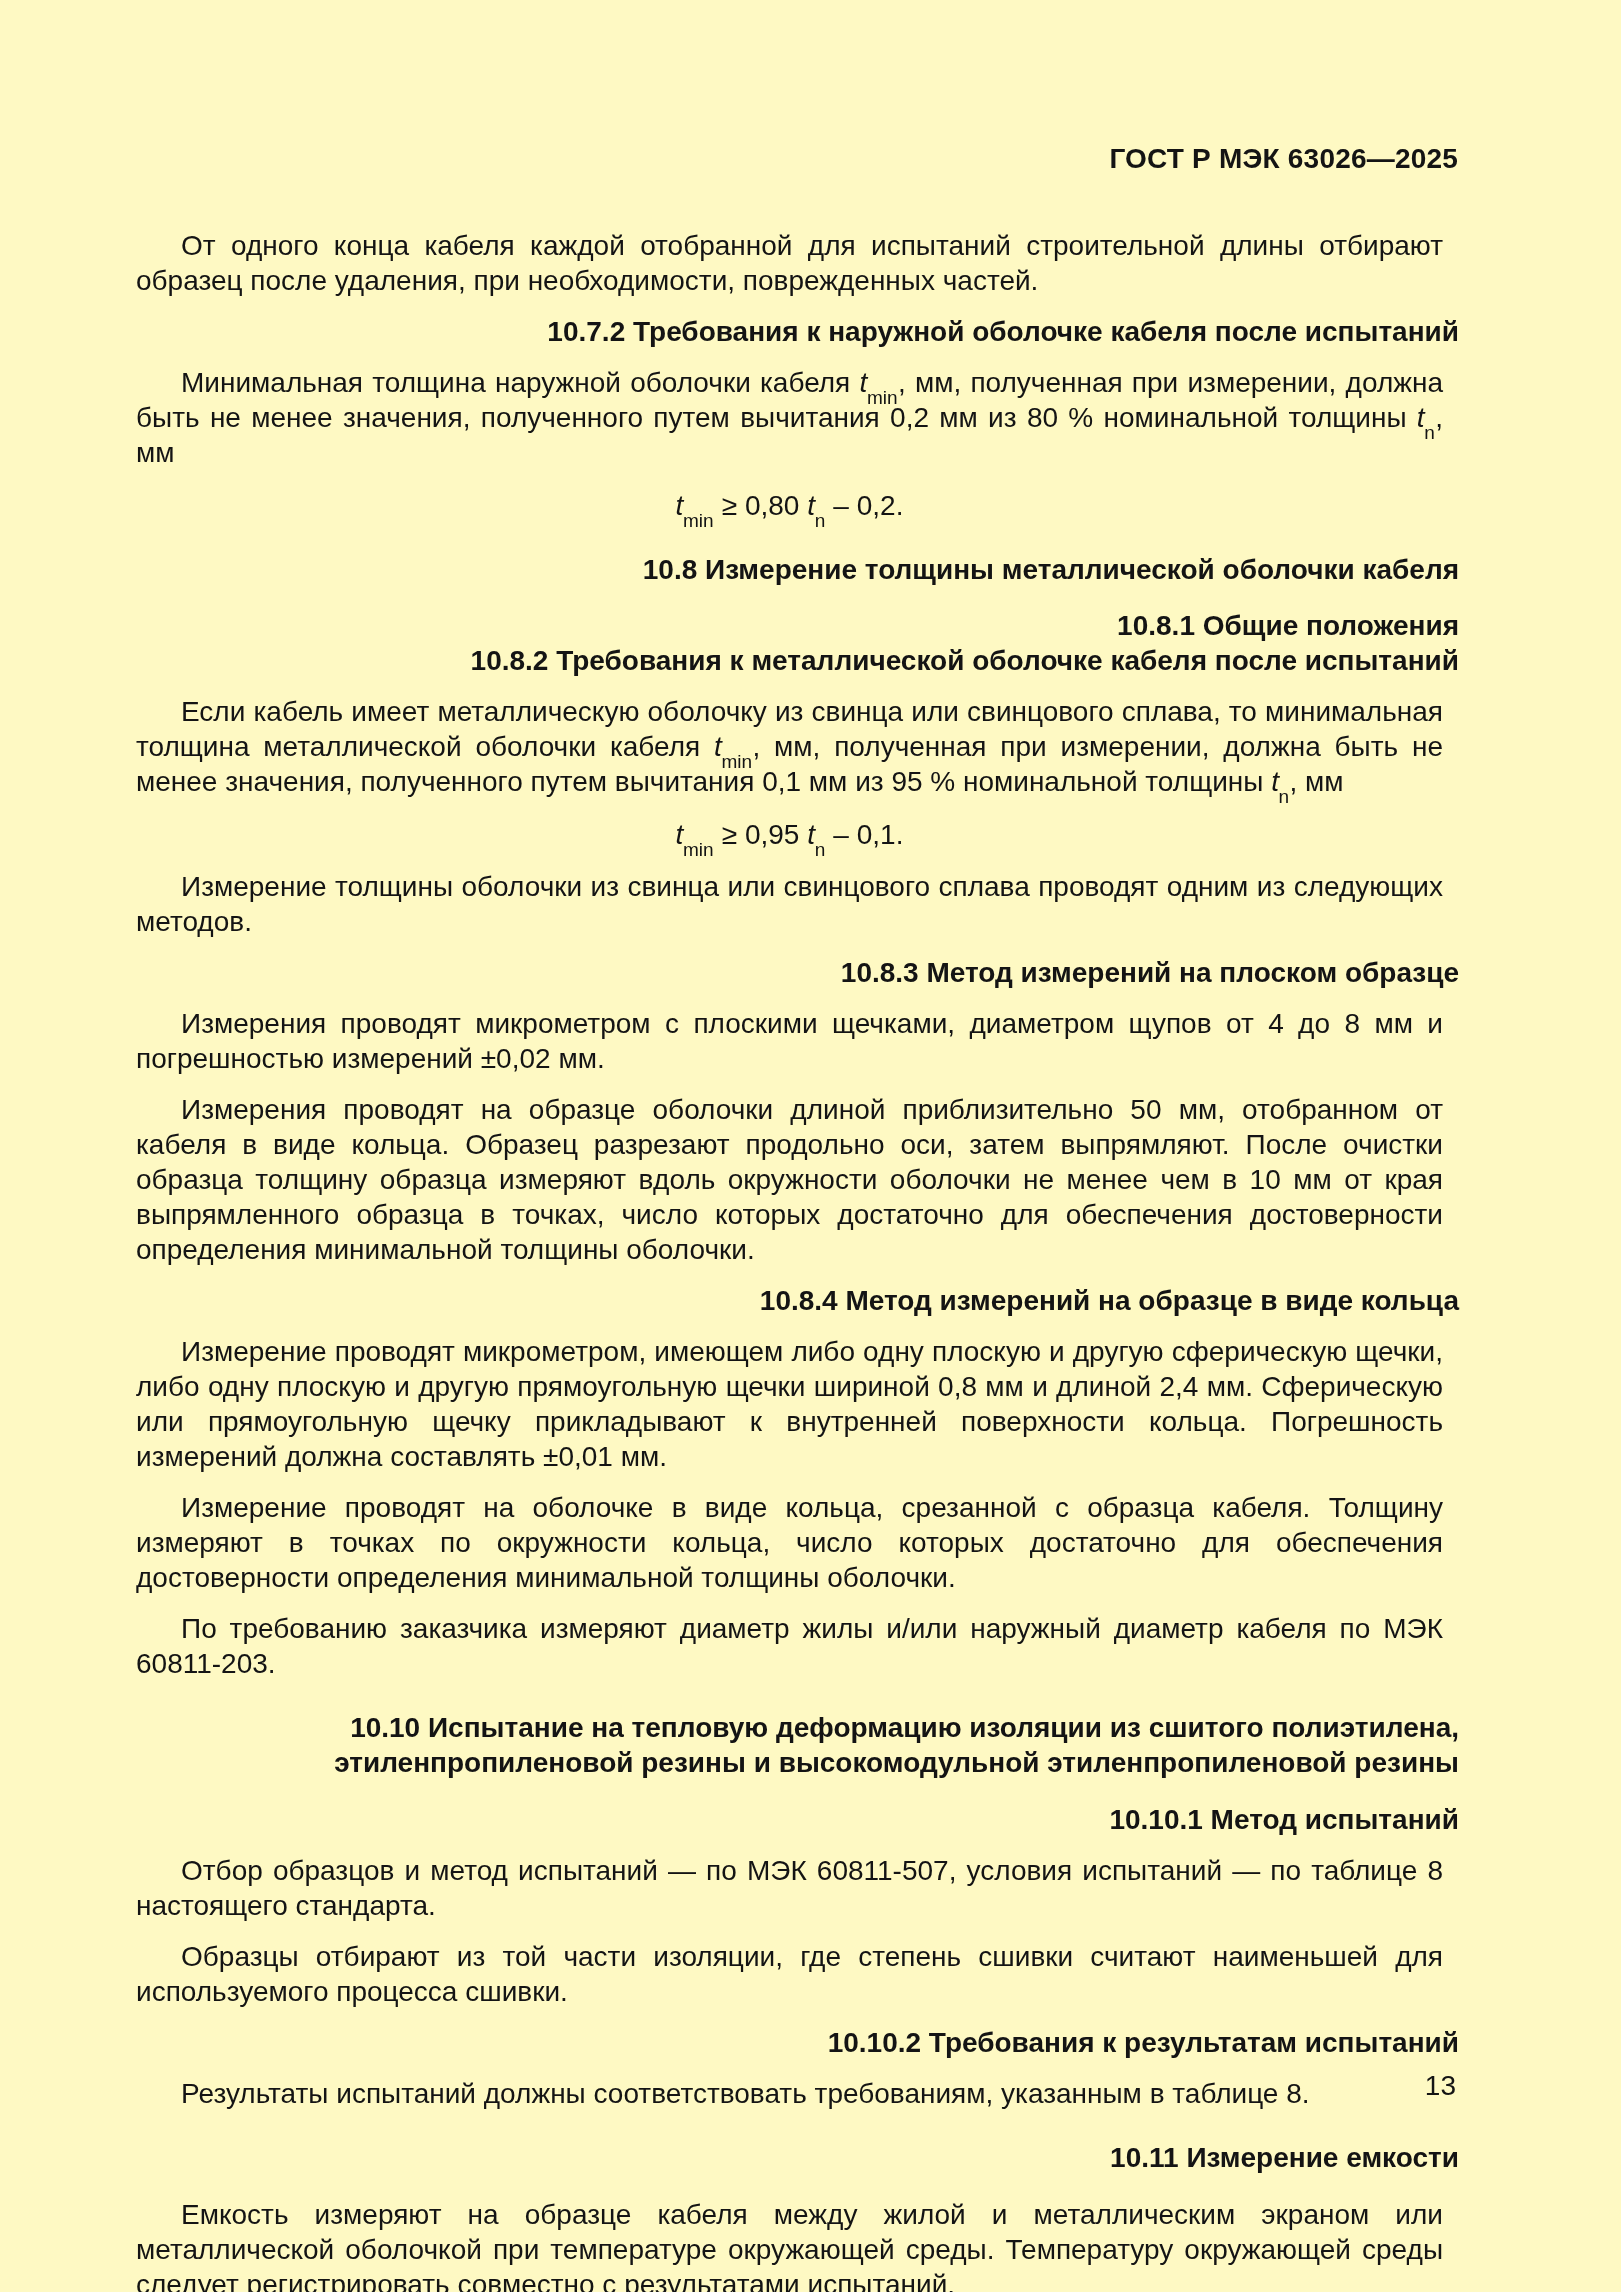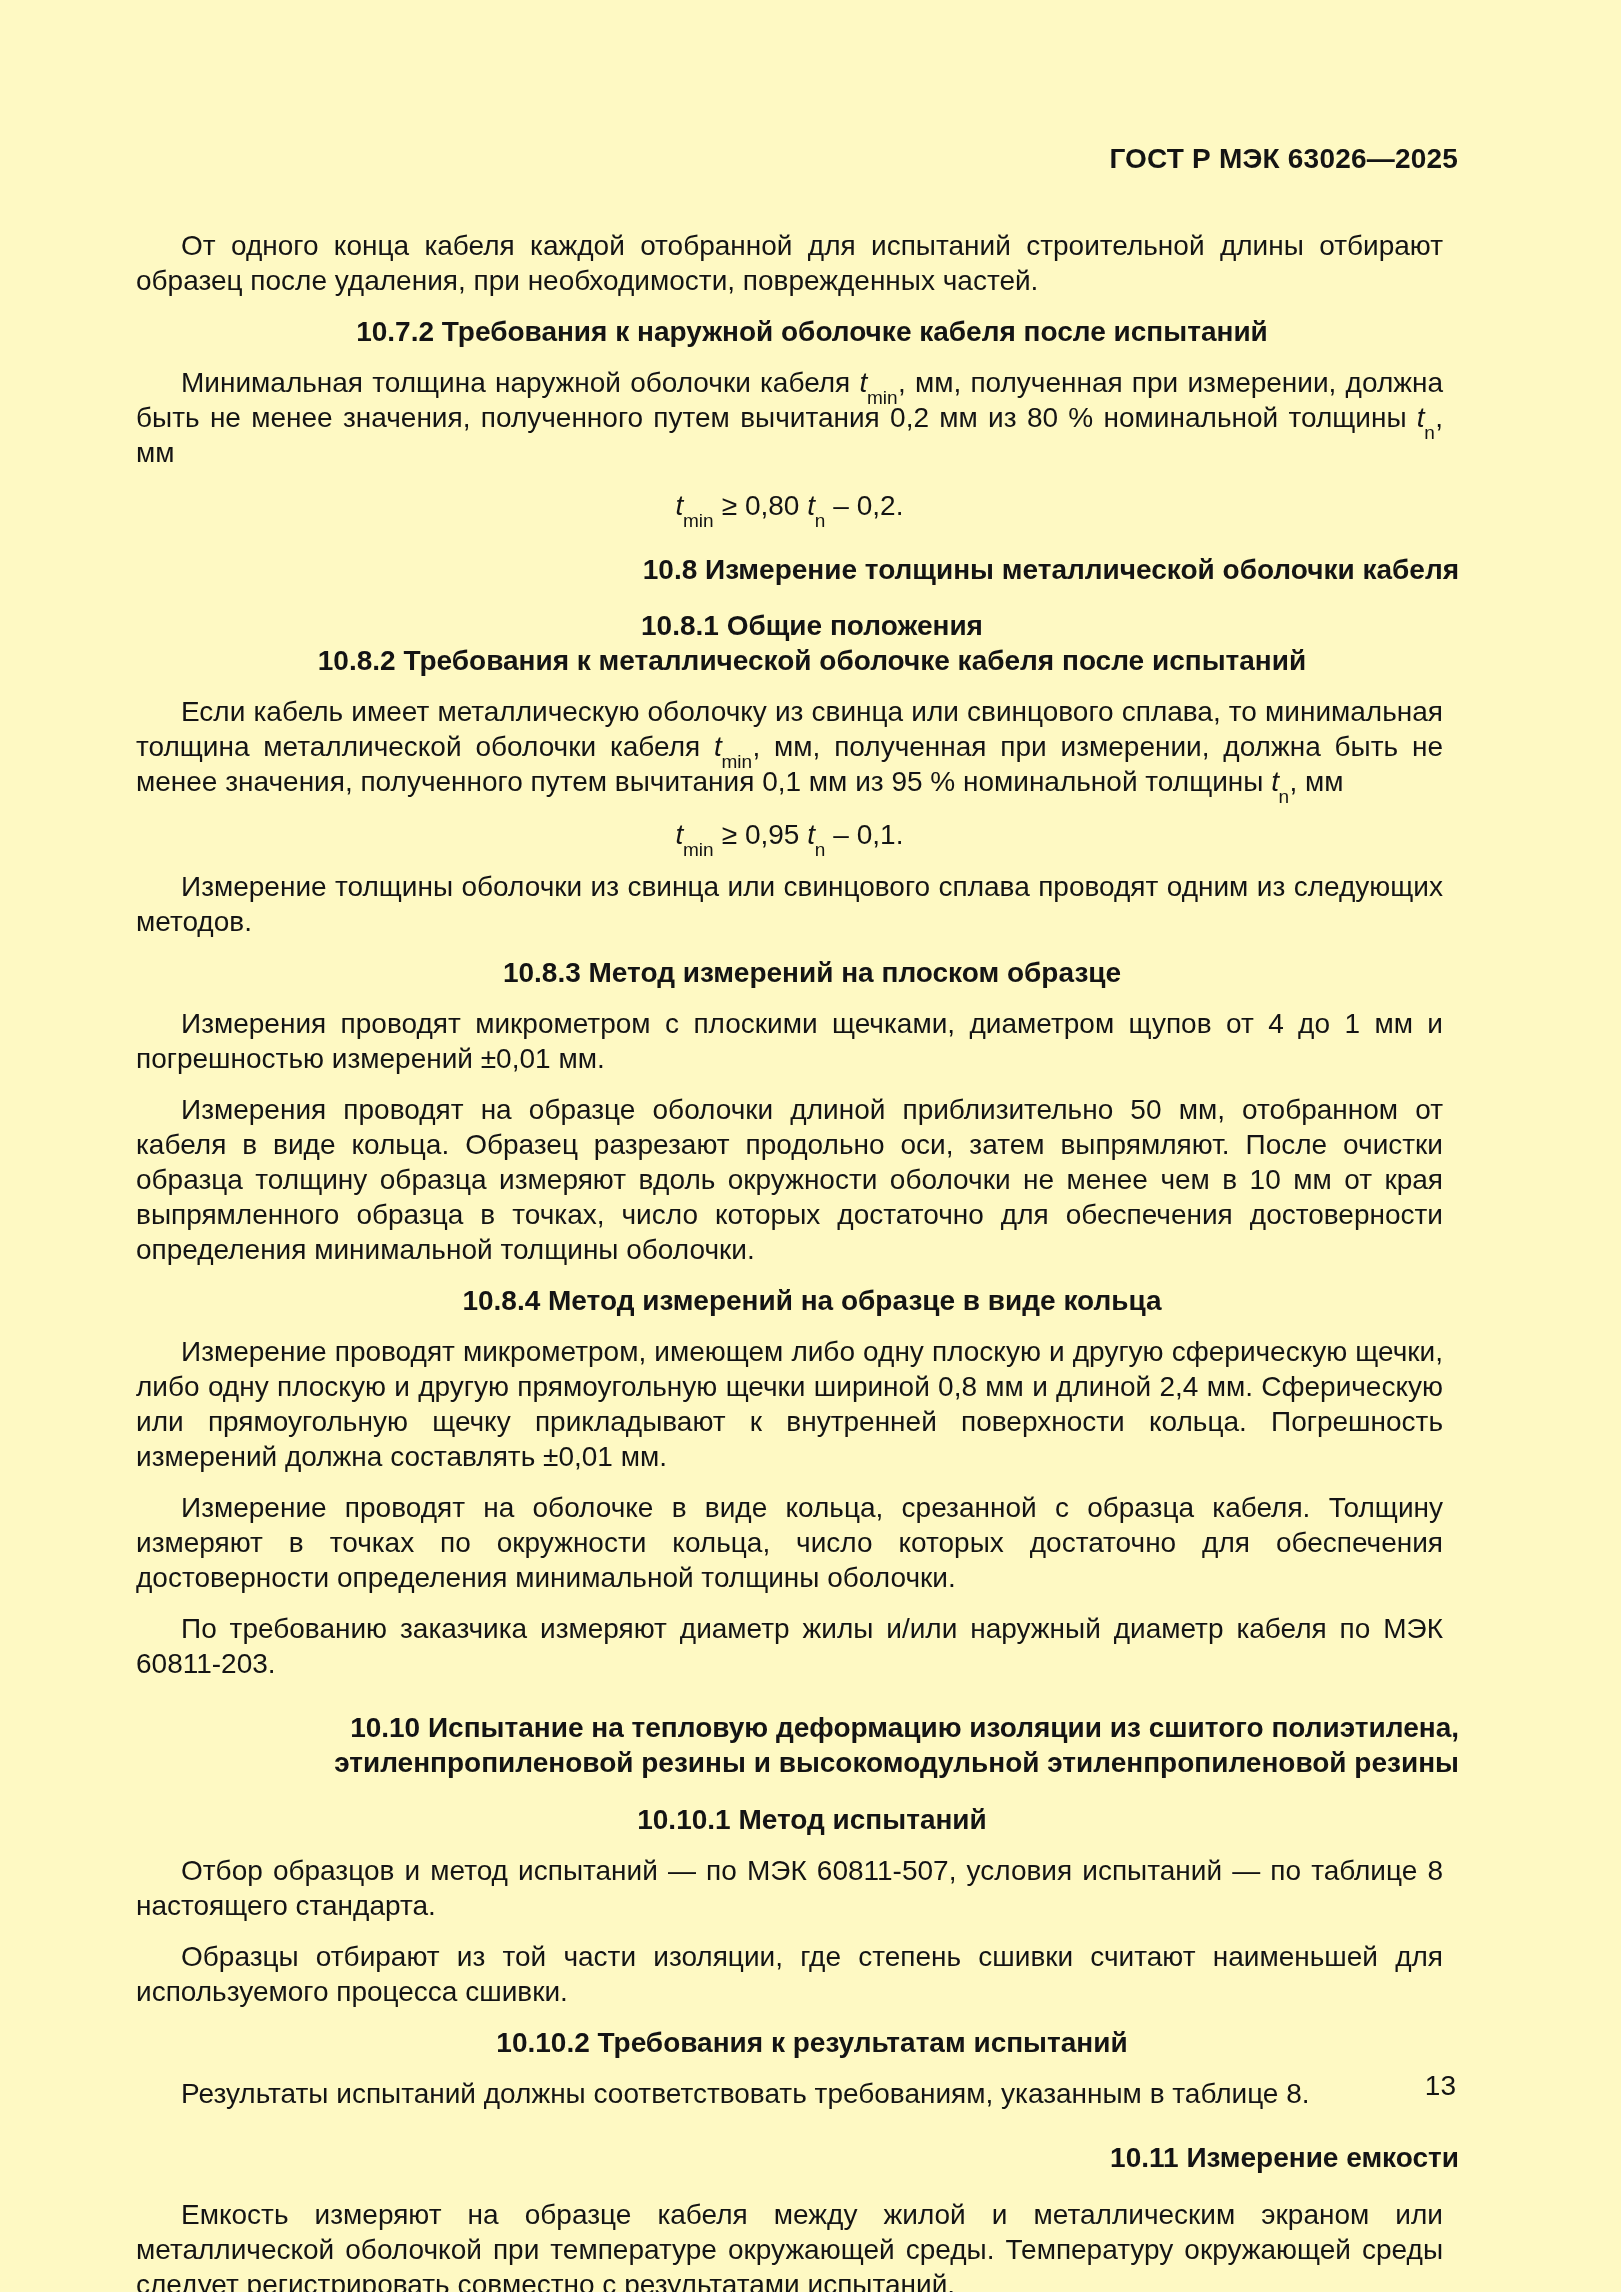--- a/index.html
+++ b/index.html
@@ -31,21 +31,21 @@
     text-align:justify;
   }
   .para{
     margin:16px;
     text-indent:45px;
   }
   .h-sub{
     margin:0;
     font-weight:700;
     text-indent:45px;
-    text-align:center;
+    text-align:right;
   }
   .h-sec{
     margin:29px 0 21.6px 45px;
     font-weight:700;
     text-indent:0;
     text-align:right;
   }
   .formula{
     margin:17.6px 0;
     text-indent:0;
@@ -77,21 +77,21 @@
       <p class="h-sub">10.7.2 Требования к наружной оболочке кабеля после испытаний</p>
       <p class="para">Минимальная толщина наружной оболочки кабеля <span class="var"><i>t</i><sub>min</sub></span>, мм, полученная при измерении, должна быть не менее значения, полученного путем вычитания 0,2 мм из 80 % номинальной толщины <span class="var"><i>t</i><sub>n</sub></span>, мм</p>
       <div class="formula"><span class="var"><i>t</i><sub>min</sub></span> ≥ 0,80 <span class="var"><i>t</i><sub>n</sub></span> – 0,2.</div>
       <p class="h-sec">10.8 Измерение толщины металлической оболочки кабеля</p>
       <p class="h-sub">10.8.1 Общие положения</p>
       <p class="h-sub">10.8.2 Требования к металлической оболочке кабеля после испытаний</p>
       <p class="para">Если кабель имеет металлическую оболочку из свинца или свинцового сплава, то минимальная толщина металлической оболочки кабеля <span class="var"><i>t</i><sub>min</sub></span>, мм, полученная при измерении, должна быть не менее значения, полученного путем вычитания 0,1 мм из 95 % номинальной толщины <span class="var"><i>t</i><sub>n</sub></span>, мм</p>
       <div class="formula"><span class="var"><i>t</i><sub>min</sub></span> ≥ 0,95 <span class="var"><i>t</i><sub>n</sub></span> – 0,1.</div>
       <p class="para">Измерение толщины оболочки из свинца или свинцового сплава проводят одним из следующих методов.</p>
       <p class="h-sub">10.8.3 Метод измерений на плоском образце</p>
-      <p class="para">Измерения проводят микрометром с плоскими щечками, диаметром щупов от 4 до 1 мм и погрешностью измерений ±0,01 мм.</p>
+      <p class="para">Измерения проводят микрометром с плоскими щечками, диаметром щупов от 4 до 8 мм и погрешностью измерений ±0,02 мм.</p>
       <p class="para">Измерения проводят на образце оболочки длиной приблизительно 50 мм, отобранном от кабеля в виде кольца. Образец разрезают продольно оси, затем выпрямляют. После очистки образца толщину образца измеряют вдоль окружности оболочки не менее чем в 10 мм от края выпрямленного образца в точках, число которых достаточно для обеспечения достоверности определения минимальной толщины оболочки.</p>
       <p class="h-sub">10.8.4 Метод измерений на образце в виде кольца</p>
       <p class="para">Измерение проводят микрометром, имеющем либо одну плоскую и другую сферическую щечки, либо одну плоскую и другую прямоугольную щечки шириной 0,8 мм и длиной 2,4 мм. Сферическую или прямоугольную щечку прикладывают к внутренней поверхности кольца. Погрешность измерений должна составлять ±0,01 мм.</p>
       <p class="para">Измерение проводят на оболочке в виде кольца, срезанной с образца кабеля. Толщину измеряют в точках по окружности кольца, число которых достаточно для обеспечения достоверности определения минимальной толщины оболочки.</p>
       <p class="para">По требованию заказчика измеряют диаметр жилы и/или наружный диаметр кабеля по МЭК 60811-203.</p>
       <p class="h-sec">10.10 Испытание на тепловую деформацию изоляции из сшитого полиэтилена, этиленпропиленовой резины и высокомодульной этиленпропиленовой резины</p>
       <p class="h-sub">10.10.1 Метод испытаний</p>
       <p class="para">Отбор образцов и метод испытаний — по МЭК 60811-507, условия испытаний — по таблице 8 настоящего стандарта.</p>
       <p class="para">Образцы отбирают из той части изоляции, где степень сшивки считают наименьшей для используемого процесса сшивки.</p>
       <p class="h-sub">10.10.2 Требования к результатам испытаний</p>

